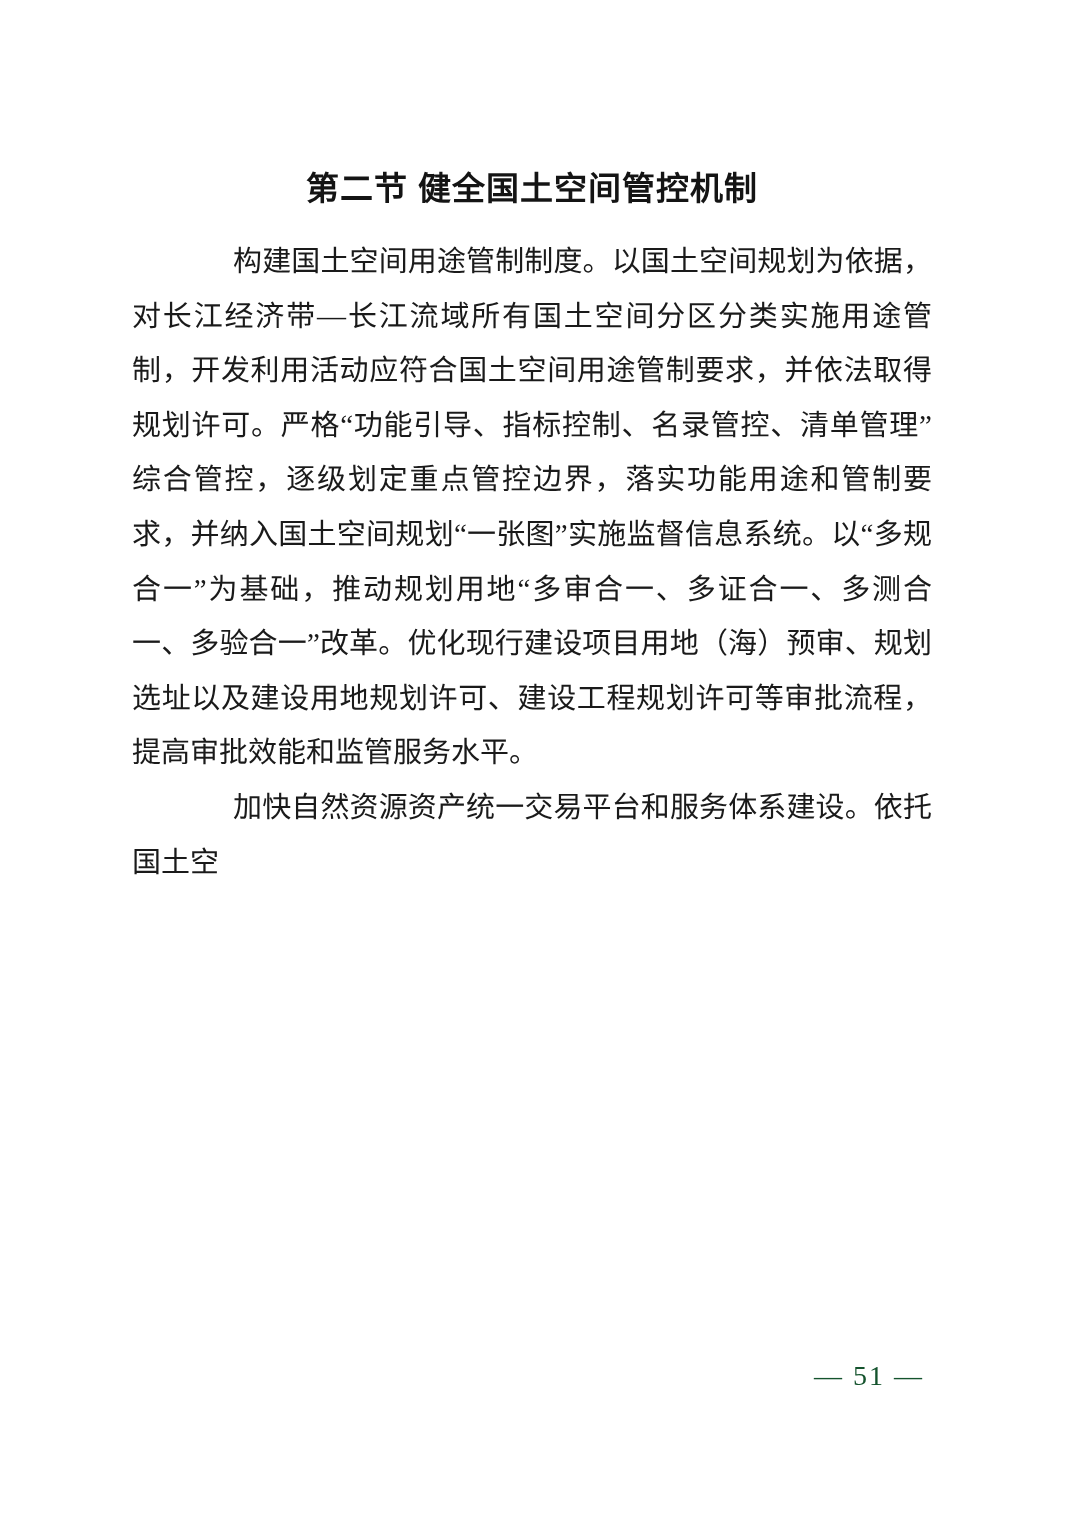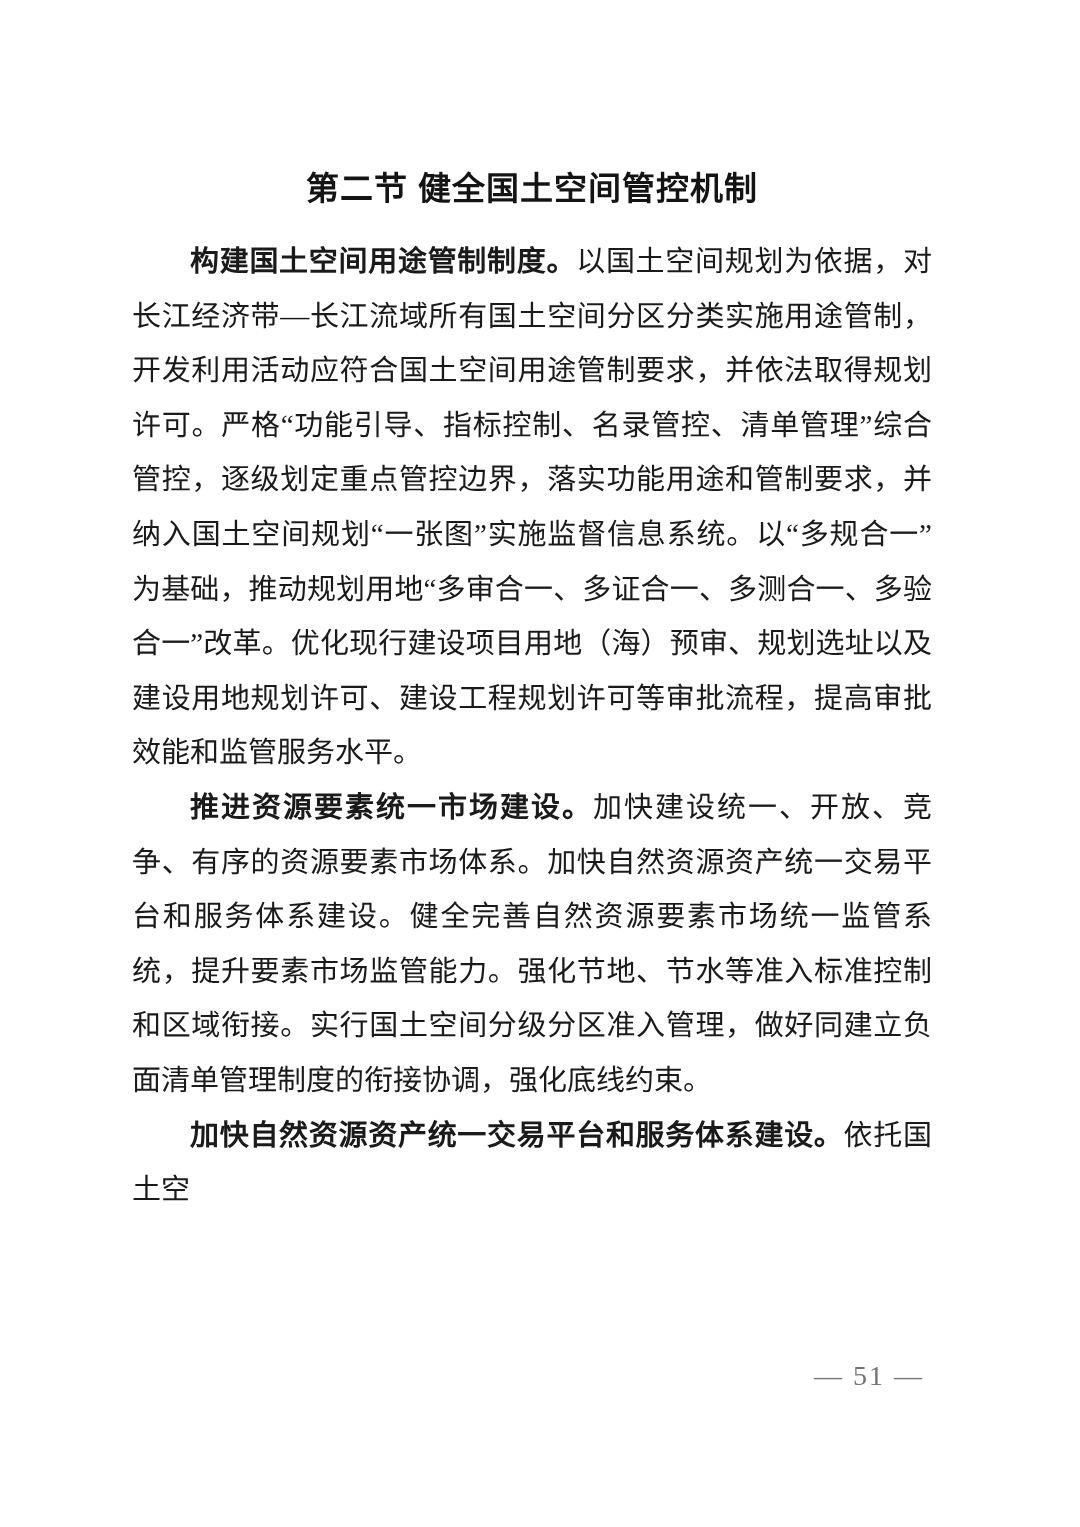--- a/index.html
+++ b/index.html
@@ -32,44 +32,44 @@
     padding: 0;
     text-indent: 2em;
     font-family: "Liberation Serif", "DejaVu Serif", serif;
     font-size: 29px;
     line-height: 54.6px;
     color: #1a1a1a;
     text-align: justify;
     text-justify: inter-ideograph;
   }
   .content p .lead {
-    font-weight: 700;
+    font-weight: 400;
+    margin-left: 43px;
   }
   .page-number {
     position: absolute;
     top: 1360px;
     right: 140px;
     font-family: "Liberation Serif", "DejaVu Serif", serif;
     font-size: 28px;
-    color: #737373;
+    color: #14532d;
     letter-spacing: 2px;
   }
 </style>
 </head>
 <body>
 
 <div class="page">
 
   <div class="section-title">第二节 健全国土空间管控机制</div>
 
   <div class="content">
 
     <p><span class="lead">构建国土空间用途管制制度。</span><span>以国土空间规划为依据，对长江经济带—长江流域所有国土空间分区分类实施用途管制，开发利用活动应符合国土空间用途管制要求，并依法取得规划许可。严格“功能引导、指标控制、名录管控、清单管理”综合管控，逐级划定重点管控边界，落实功能用途和管制要求，并纳入国土空间规划“一张图”实施监督信息系统。以“多规合一”为基础，推动规划用地“多审合一、多证合一、多测合一、多验合一”改革。优化现行建设项目用地（海）预审、规划选址以及建设用地规划许可、建设工程规划许可等审批流程，提高审批效能和监管服务水平。</span></p>
 
-    <p><span class="lead">推进资源要素统一市场建设。</span><span>加快建设统一、开放、竞争、有序的资源要素市场体系。加快自然资源资产统一交易平台和服务体系建设。健全完善自然资源要素市场统一监管系统，提升要素市场监管能力。强化节地、节水等准入标准控制和区域衔接。实行国土空间分级分区准入管理，做好同建立负面清单管理制度的衔接协调，强化底线约束。</span></p>
 
 
     <p><span class="lead">加快自然资源资产统一交易平台和服务体系建设。</span><span>依托国土空</span></p>
 
   </div>
 
   <div class="page-number">— 51 —</div>
 
 </div>
 

